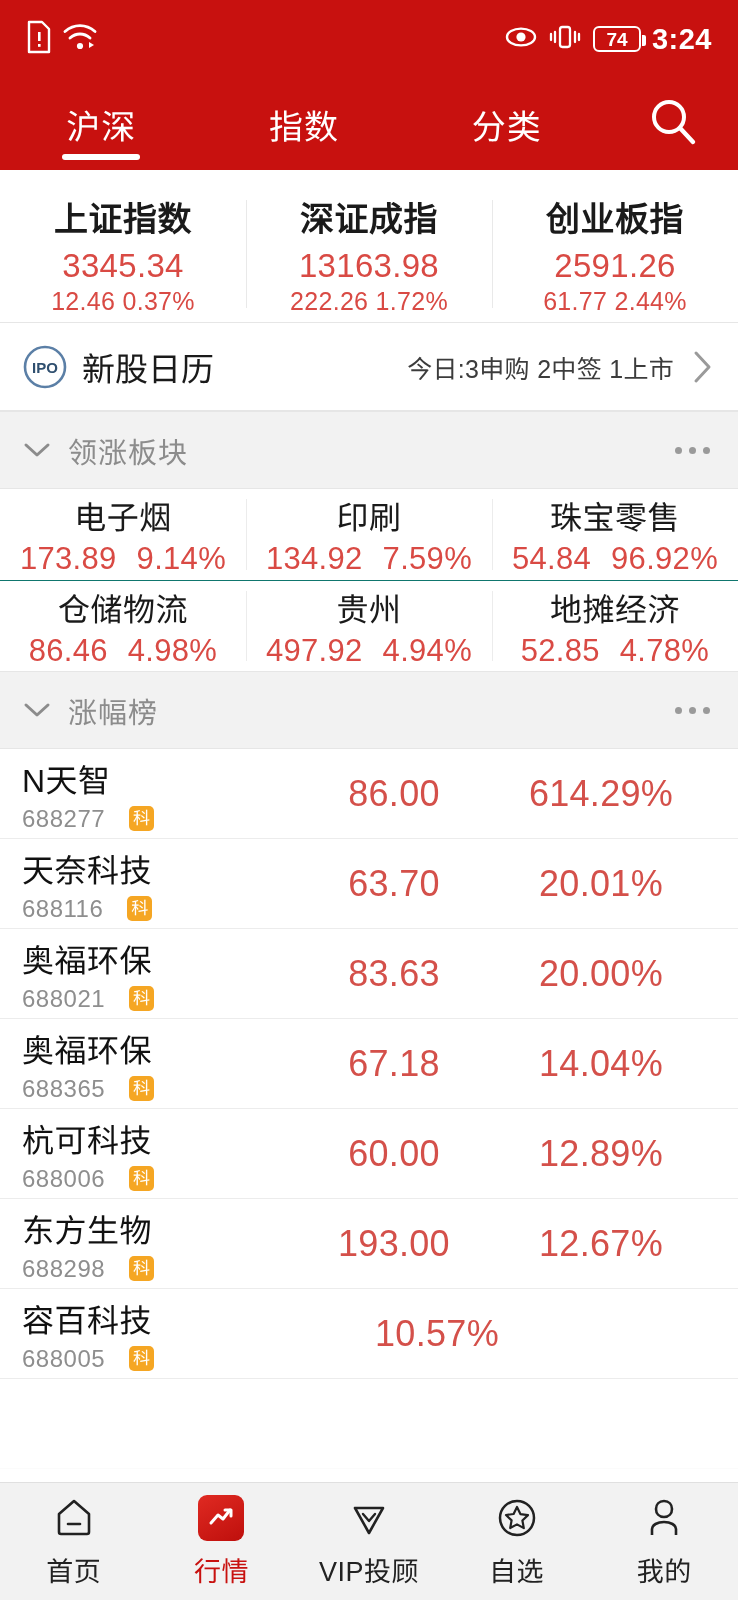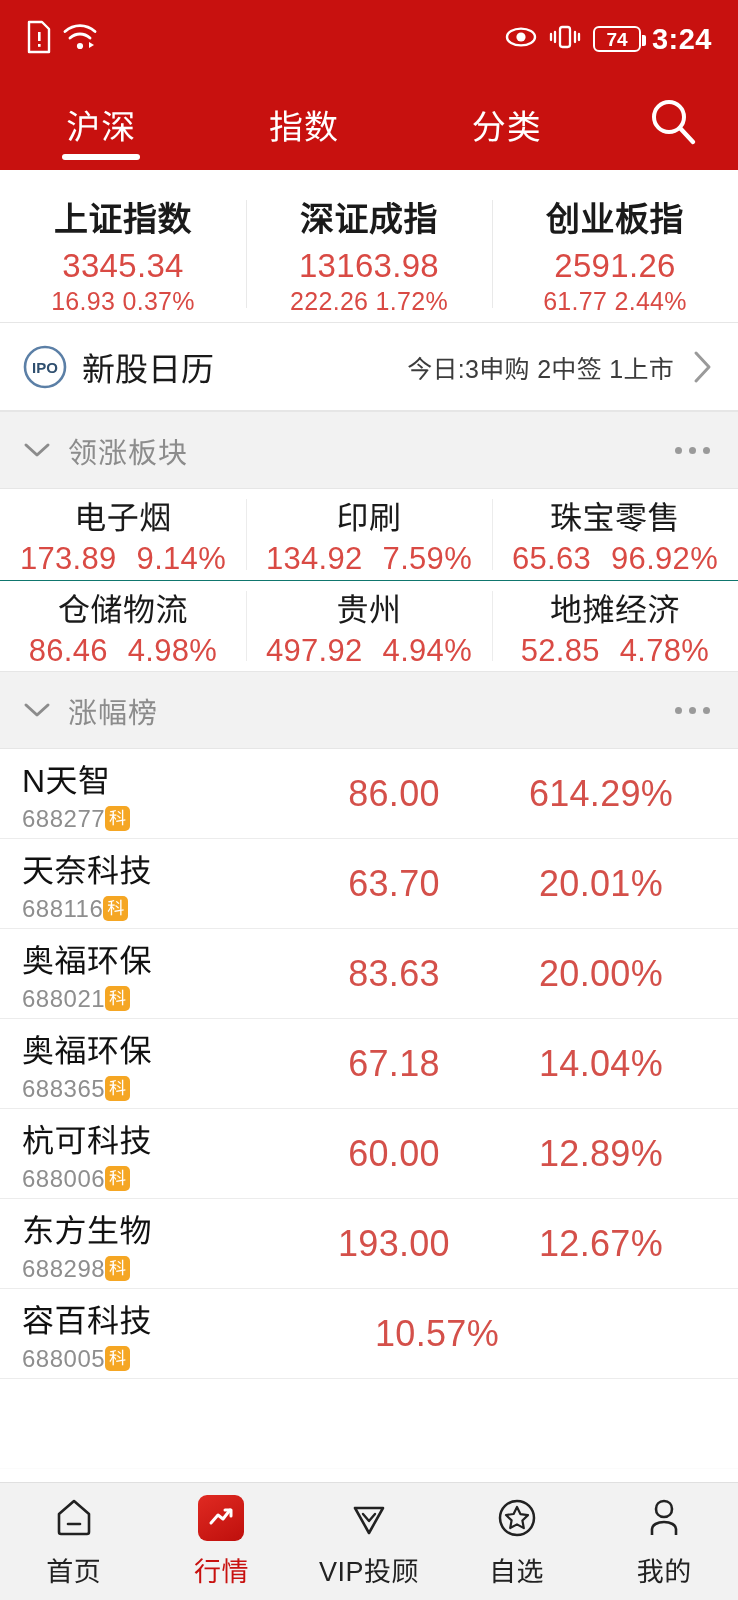--- a/index.html
+++ b/index.html
@@ -109,21 +109,21 @@
   .sec-price, .sec-pct { font-size: 31px; color: #D94A44; letter-spacing: 0.3px; }
 
   
   .stock-list { flex: 1; background: #fff; overflow: hidden; }
   .stock-row {
     height: 90px; display: flex; align-items: center;
     padding: 0 22px; border-bottom: 1px solid #ececec;
   }
   .stk-left { width: 300px; display: flex; flex-direction: column; justify-content: center; gap: 4px; }
   .stk-name { font-size: 32px; color: #111; letter-spacing: 0.5px; }
-  .stk-codewrap { display: flex; align-items: center; gap: 0; }
+  .stk-codewrap { display: flex; align-items: center; gap: 24px; }
   .stk-code { font-size: 24px; color: #8e8e8e; letter-spacing: 0.5px; }
   .stk-badge {
     background: #F5A623; color: #fff; font-size: 17px; line-height: 1;
     padding: 4px 4px; border-radius: 5px; display: inline-block;
   }
   .stk-price {
     flex: 1; text-align: center; font-size: 36px; color: #D4504A;
     letter-spacing: 0.3px; padding-right: 20px;
   }
   .stk-pct {
@@ -213,21 +213,21 @@
           </svg>
       </span>
     </div>
   </div>
 
   <div class="index-row">
     <div class="index-cell">
       <div class="idx-name">上证指数</div>
       <div class="idx-val">3345.34</div>
       <div class="idx-chg">
-        <span>16.93</span>
+        <span>12.46</span>
         <span>0.37%</span>
       </div>
     </div>
     <div class="index-cell">
       <div class="idx-name">深证成指</div>
       <div class="idx-val">13163.98</div>
       <div class="idx-chg">
         <span>222.26</span>
         <span>1.72%</span>
       </div>
@@ -286,21 +286,21 @@
       <div class="sector-cell">
         <div class="sec-name">印刷</div>
         <div class="sec-nums">
           <span class="sec-price">134.92</span>
           <span class="sec-pct">7.59%</span>
         </div>
       </div>
       <div class="sector-cell">
         <div class="sec-name">珠宝零售</div>
         <div class="sec-nums">
-          <span class="sec-price">65.63</span>
+          <span class="sec-price">54.84</span>
           <span class="sec-pct">96.92%</span>
         </div>
       </div>
     </div>
     <div class="sector-row">
       <div class="sector-cell">
         <div class="sec-name">仓储物流</div>
         <div class="sec-nums">
           <span class="sec-price">86.46</span>
           <span class="sec-pct">4.98%</span>

